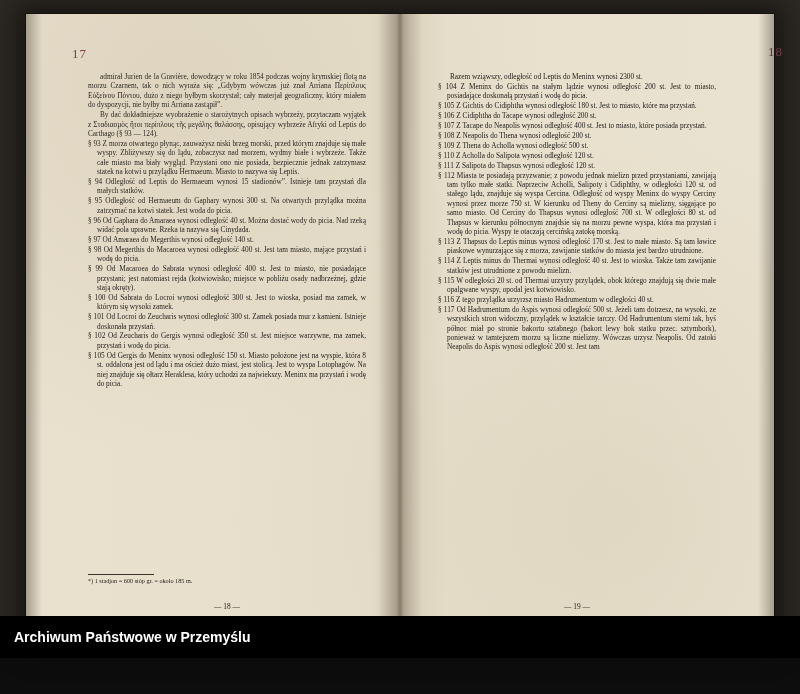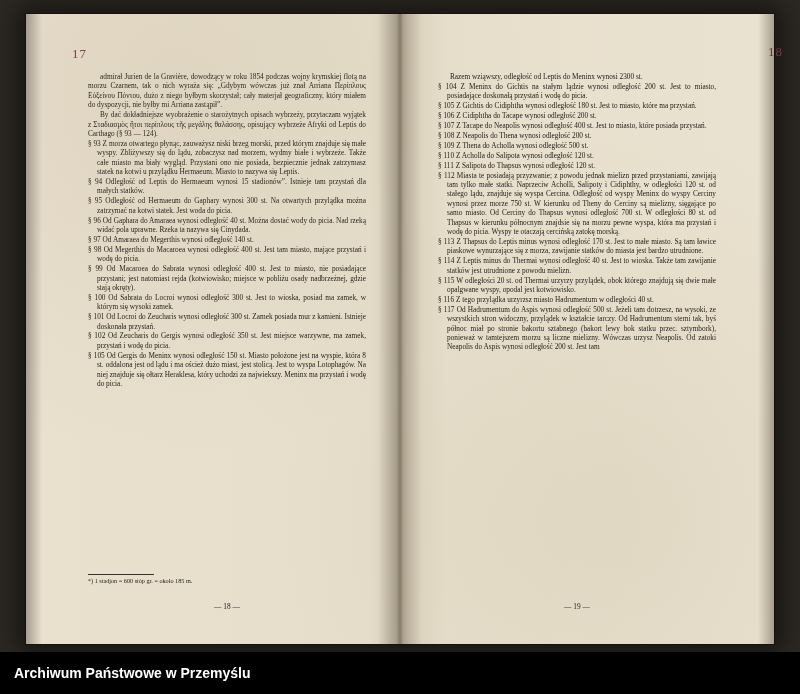--- a/index.html
+++ b/index.html
@@ -58,21 +58,21 @@
   .pnum{
     position:absolute;
     font-family:"Liberation Serif", serif;
     font-size:13px;
     color:#7c3a46;
     letter-spacing:1px;
   }
   .pnum.l{left:46px;top:32px;}
   .pnum.r{left:742px;top:30px;}
   .banner{
-    position:absolute;left:0;top:652px;width:800px;height:42px;
+    position:absolute;left:0;top:616px;width:800px;height:42px;
     background:#000;
     color:#fff;
     font-family:"Liberation Sans", sans-serif;
     font-size:14px;
     font-weight:bold;
     display:flex;align-items:center;
   }
   .banner span{padding-left:14px;}
   .gutter-shadow{
     position:absolute;left:352px;top:0;width:44px;height:630px;

